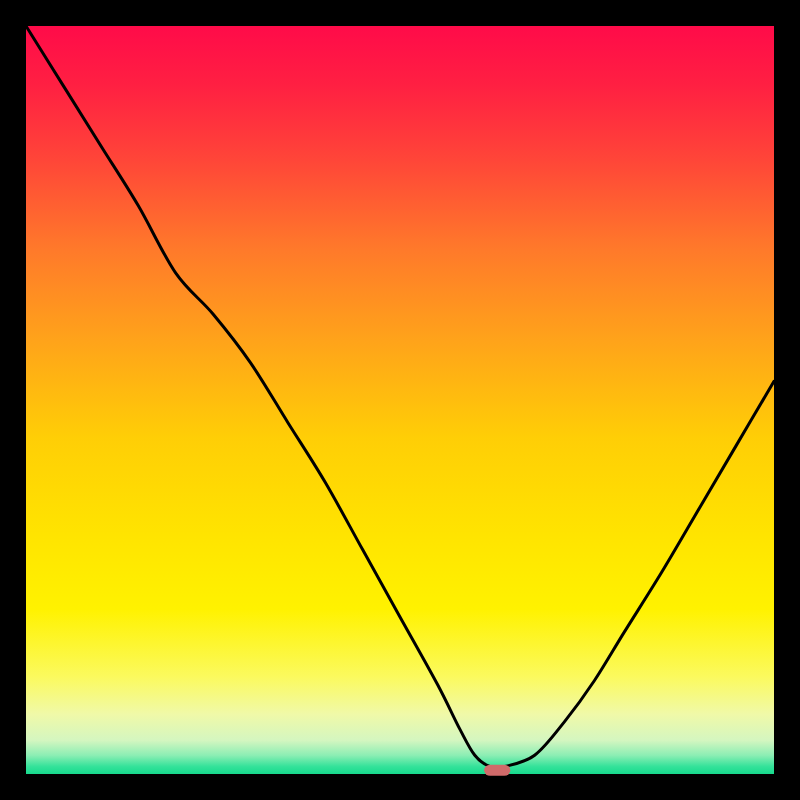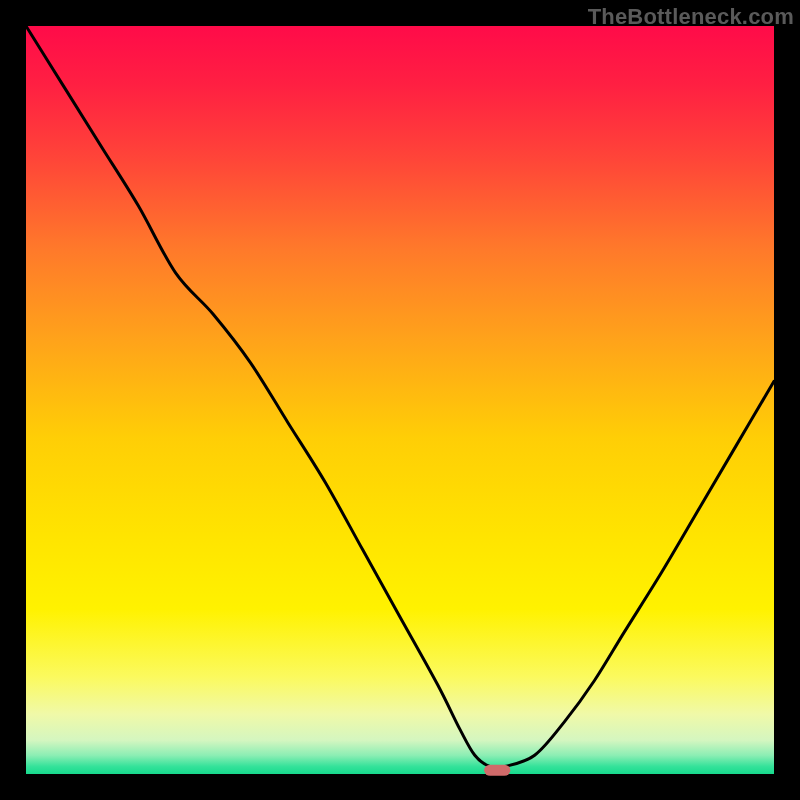--- a/index.html
+++ b/index.html
@@ -51,14 +51,13 @@
           <stop offset="100%" stop-color="#17da8d"></stop>
         </linearGradient>
     </defs>
 
     <rect id="plot-bg" fill="url(#bg-grad)" x="26" y="26" width="748" height="748"></rect>
 
     <path id="curve" fill="none" stroke="#000000" stroke-width="3" stroke-linejoin="round" stroke-linecap="round" d="M 26 26 C 32.233333333333334 35.97333333333332, 50.93333333333333 65.89333333333325, 63.4 85.83999999999992 C 75.86666666666666 105.78666666666659, 88.33333333333333 125.73333333333339, 100.8 145.68000000000006 C 113.26666666666667 165.62666666666675, 125.73333333333332 184.32666666666665, 138.2 205.51999999999998 C 150.66666666666666 226.7133333333333, 163.13333333333333 254.7633333333333, 175.6 272.84 C 188.06666666666666 290.91666666666663, 200.53333333333333 299.02000000000004, 213 313.98 C 225.46666666666667 328.94, 237.93333333333334 344.5233333333333, 250.4 362.59999999999997 C 262.8666666666667 380.6766666666666, 275.33333333333337 402.49333333333334, 287.8 422.44 C 300.26666666666665 442.38666666666666, 312.73333333333335 461.08666666666664, 325.2 482.28 C 337.66666666666663 503.4733333333333, 350.1333333333333 527.16, 362.6 549.6 C 375.0666666666667 572.0400000000001, 387.5333333333333 594.48, 400 616.9200000000001 C 412.4666666666667 639.3600000000001, 427.42666666666673 665.54, 437.40000000000003 684.24 C 447.37333333333333 702.94, 453.6066666666666 717.2766666666666, 459.84 729.12 C 466.0733333333333 740.9633333333334, 469.81333333333333 749.0666666666666, 474.8 755.3 C 479.7866666666667 761.5333333333333, 484.7733333333333 764.65, 489.76 766.52 C 494.74666666666667 768.39, 497.24 768.39, 504.72 766.52 C 512.2 764.65, 524.6666666666667 762.78, 534.6400000000001 755.3 C 544.6133333333335 747.8199999999999, 554.5866666666666 734.1066666666667, 564.56 721.64 C 574.5333333333333 709.1733333333333, 584.5066666666667 695.46, 594.48 680.5 C 604.4533333333334 665.54, 613.18 649.9566666666667, 624.4 631.88 C 635.62 613.8033333333333, 649.3333333333333 592.6099999999999, 661.8 572.04 C 674.2666666666667 551.47, 686.7333333333333 529.6533333333334, 699.2 508.46000000000004 C 711.6666666666667 487.2666666666667, 724.1333333333333 466.0733333333333, 736.6 444.88 C 749.0666666666667 423.68666666666667, 767.7666666666667 391.89666666666665, 774 381.3"></path>
 
     <rect id="opt-marker" rx="6" ry="6" x="484.15000000000003" y="764.65" width="26.17999999999995" height="11.220000000000027" fill="#d06a6a"></rect>
   </svg>
-  <div class="watermark">TheBottleneck.com</div>
 </div>
 
 </body></html>

